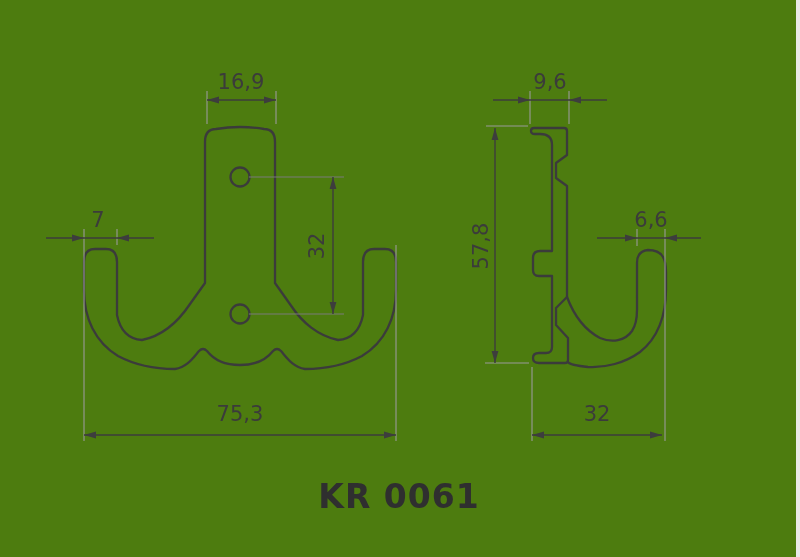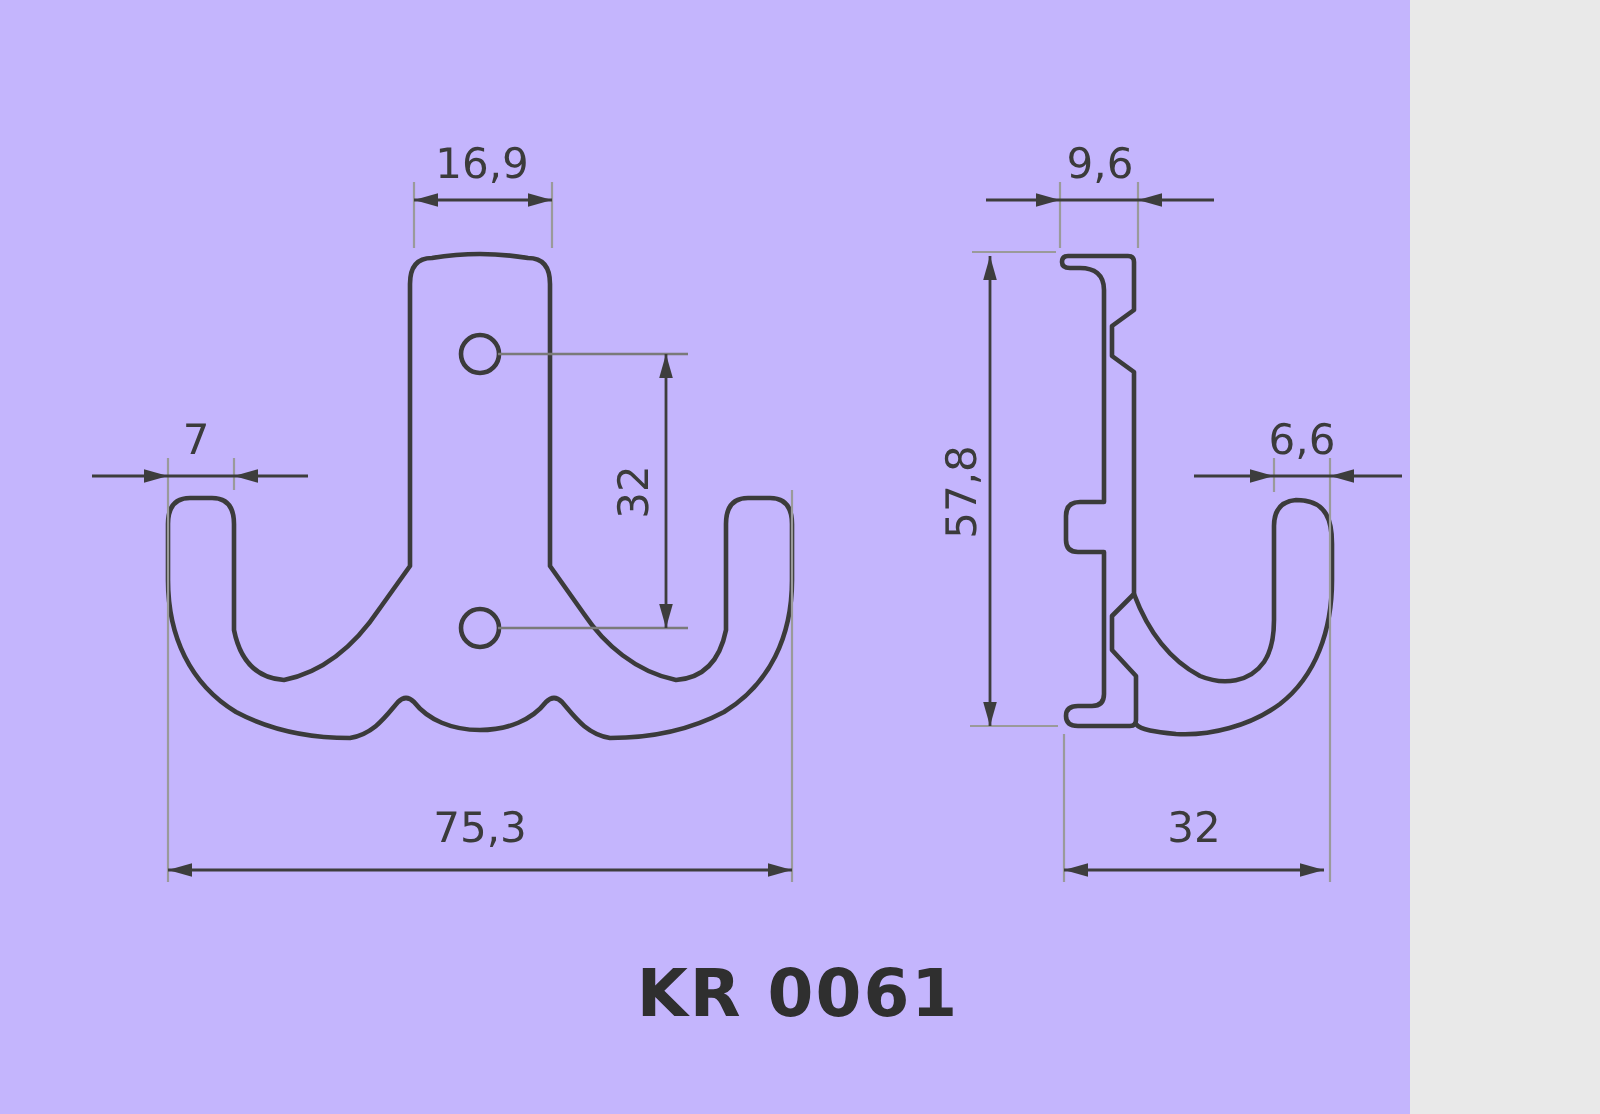--- a/index.html
+++ b/index.html
@@ -1,18 +1,18 @@
 <!DOCTYPE html>
 <html><head>
 <meta charset="utf-8">
 <style>
   html,body{margin:0;padding:0;background:#e9e9e9;}
   .canvas{
-    width:705px;height:557px;
-    background:#c4b5fd;
+    width:796px;height:557px;
+    background:#4d7c0f;
     position:relative;
     font-family:"DejaVu Sans", sans-serif;
     overflow:hidden;
   }
   svg{display:block;}
   .outline{fill:none;stroke:#3b3b3b;stroke-width:2.3;stroke-linejoin:round;stroke-linecap:round;}
   .dimline{stroke:#3d3d3d;stroke-width:1.4;fill:none;}
   .extline{stroke:#9a9a9a;stroke-width:1.1;fill:none;}
   .leader{stroke:#7a7a7a;stroke-width:1.2;fill:none;}
   .arrow{fill:#3d3d3d;stroke:none;}

